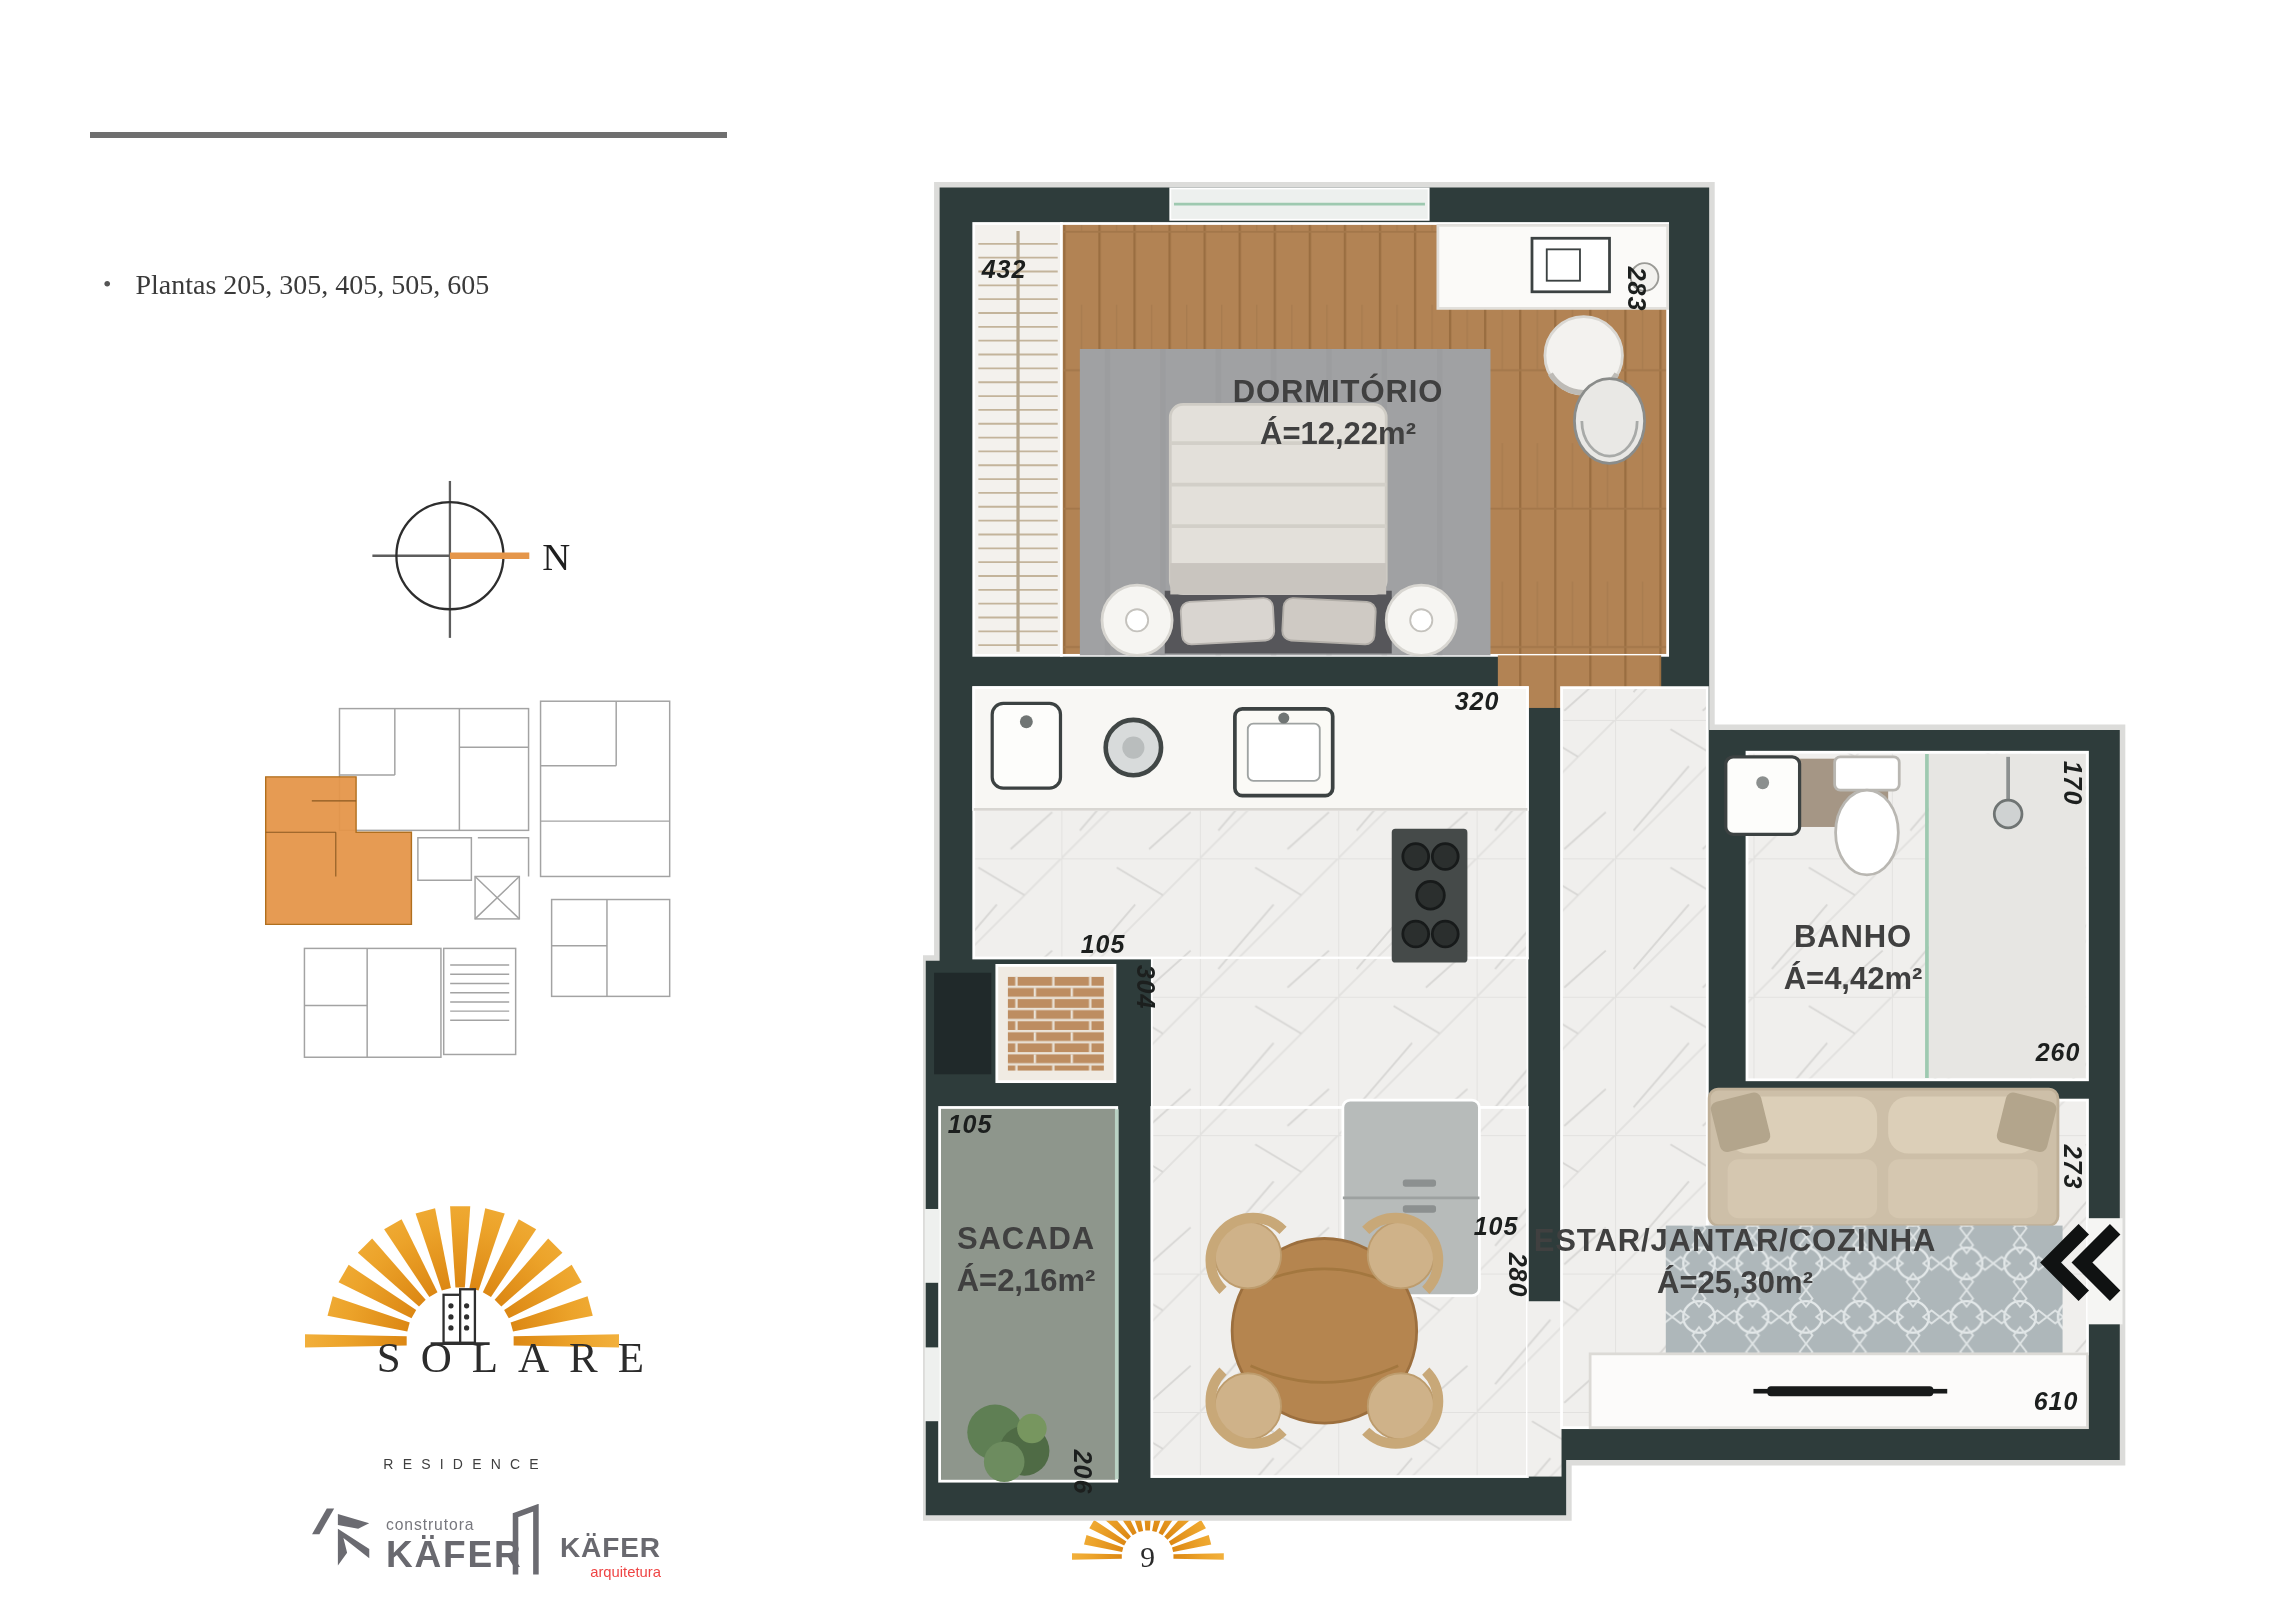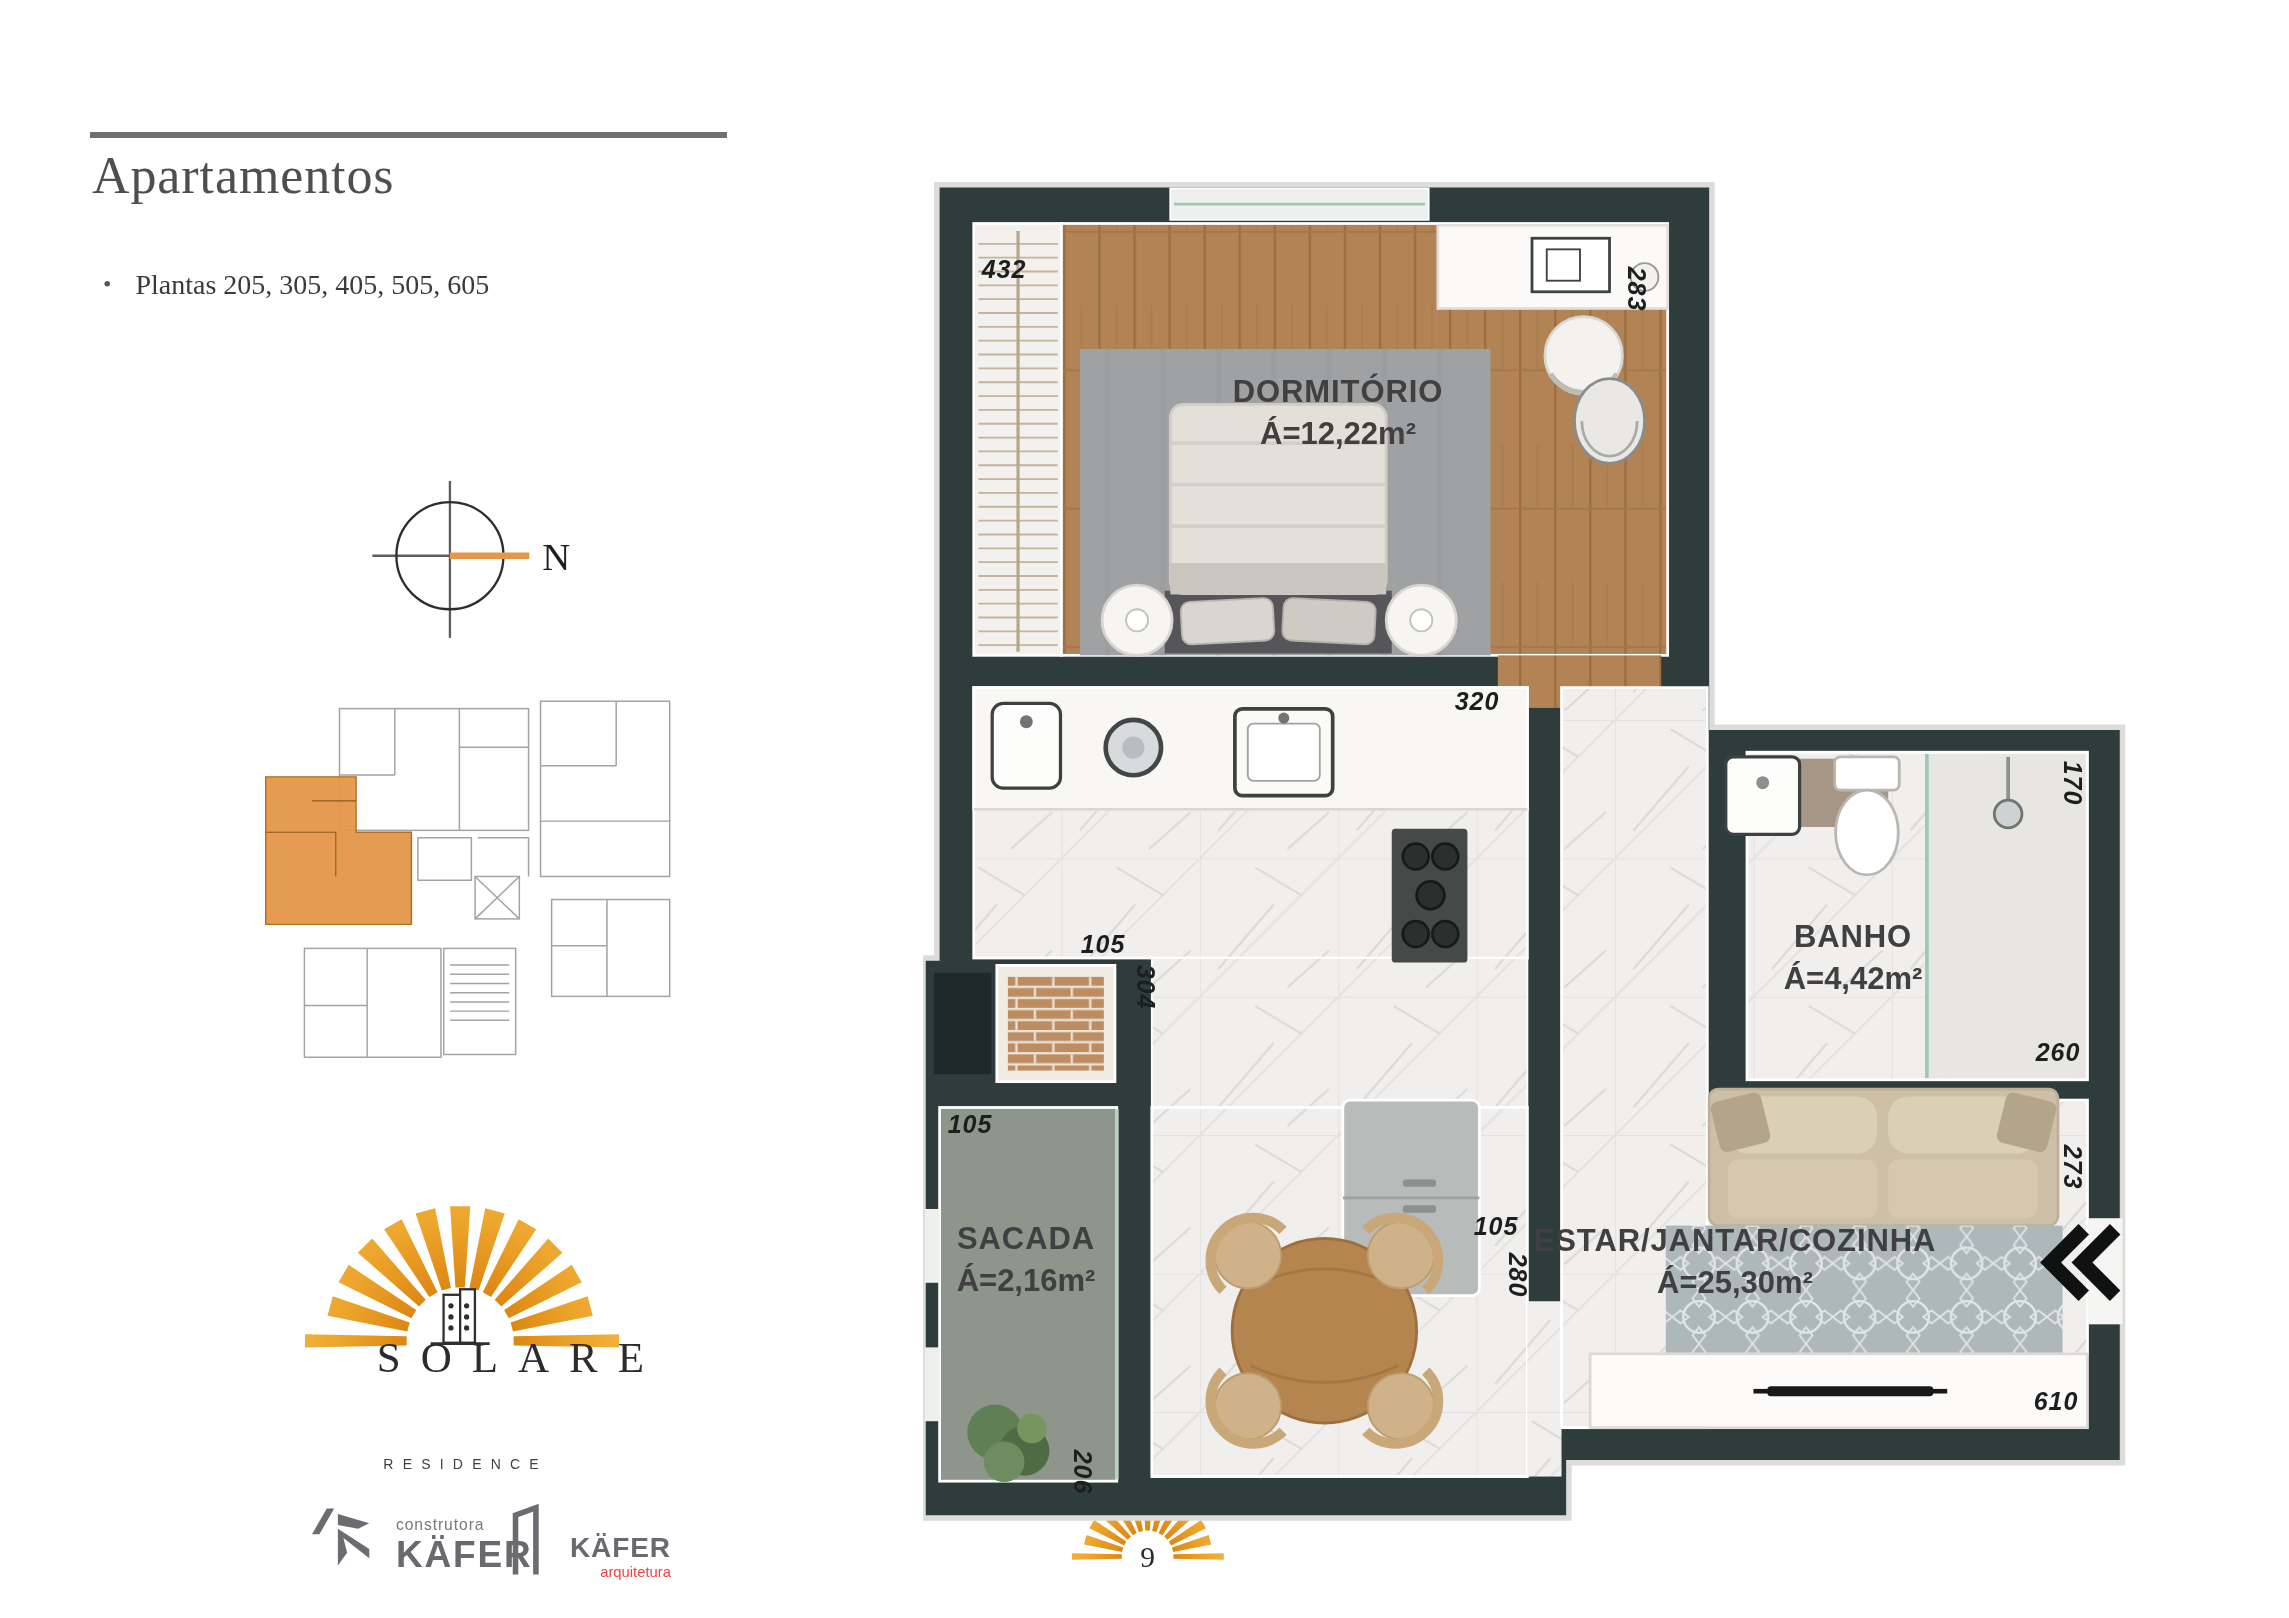--- a/index.html
+++ b/index.html
@@ -15,21 +15,21 @@
   .bullet-dot{font-size:24px;line-height:31px;color:#555;}
   .bullet-text{font-size:28px;line-height:31px;}
 
   
   .brand-name{left:258px;top:1333px;width:406px;text-align:right;font-family:"Liberation Serif",serif;
               font-size:43px;letter-spacing:20px;color:#2c2c2c;text-indent:20px;}
   .brand-sub{left:258px;top:1456px;width:406px;text-align:center;font-size:14px;letter-spacing:9.2px;
              color:#404040;text-indent:9.2px;}
 
   
-  .partner{display:flex;align-items:flex-end;gap:21px;}
+  .partner{display:flex;align-items:flex-end;gap:11px;}
   .p-construtora{left:310px;top:1501px;}
   .p-arquitetura{left:508px;top:1504px;}
   .k-col{display:flex;flex-direction:column;line-height:1;}
   .k-small{font-size:15.7px;color:#77777d;letter-spacing:0.9px;margin-bottom:3.7px;}
   .k-big{font-size:37px;font-weight:bold;color:#69696f;letter-spacing:1.8px;}
   .k-big2{font-size:28px;font-weight:bold;color:#69696f;letter-spacing:0.9px;}
   .k-small2{font-size:14.8px;color:#ef4444;align-self:flex-end;margin-top:2.8px;}
 
   
   .plan{left:923px;top:166px;width:1218px;height:1357px;}
@@ -43,21 +43,20 @@
 
   
   .page-num-text{font-family:"Liberation Serif",serif;}
 </style>
 </head>
 <body>
 
 <div class="page">
 
   <div class="abs rule"></div>
-  <div class="abs title">Apartamentos</div>
   <div class="abs bullet-row">
     <span class="bullet-dot">•</span>
     <span class="bullet-text">Plantas 205, 305, 405, 505, 605</span>
   </div>
 
   <svg class="abs" style="left:365px;top:466px;" width="240" height="185" viewBox="0 0 260 200">
     <line x1="92" y1="16" x2="92" y2="186" stroke="#5d5d5d" stroke-width="2.5"></line>
     <line x1="8" y1="97" x2="175" y2="97" stroke="#5d5d5d" stroke-width="2.5"></line>
     <circle cx="92" cy="97" r="58" fill="none" stroke="#2d2d2d" stroke-width="2.5"></circle>
     <line x1="92" y1="97" x2="178" y2="97" stroke="var(--accent)" stroke-width="7"></line>

